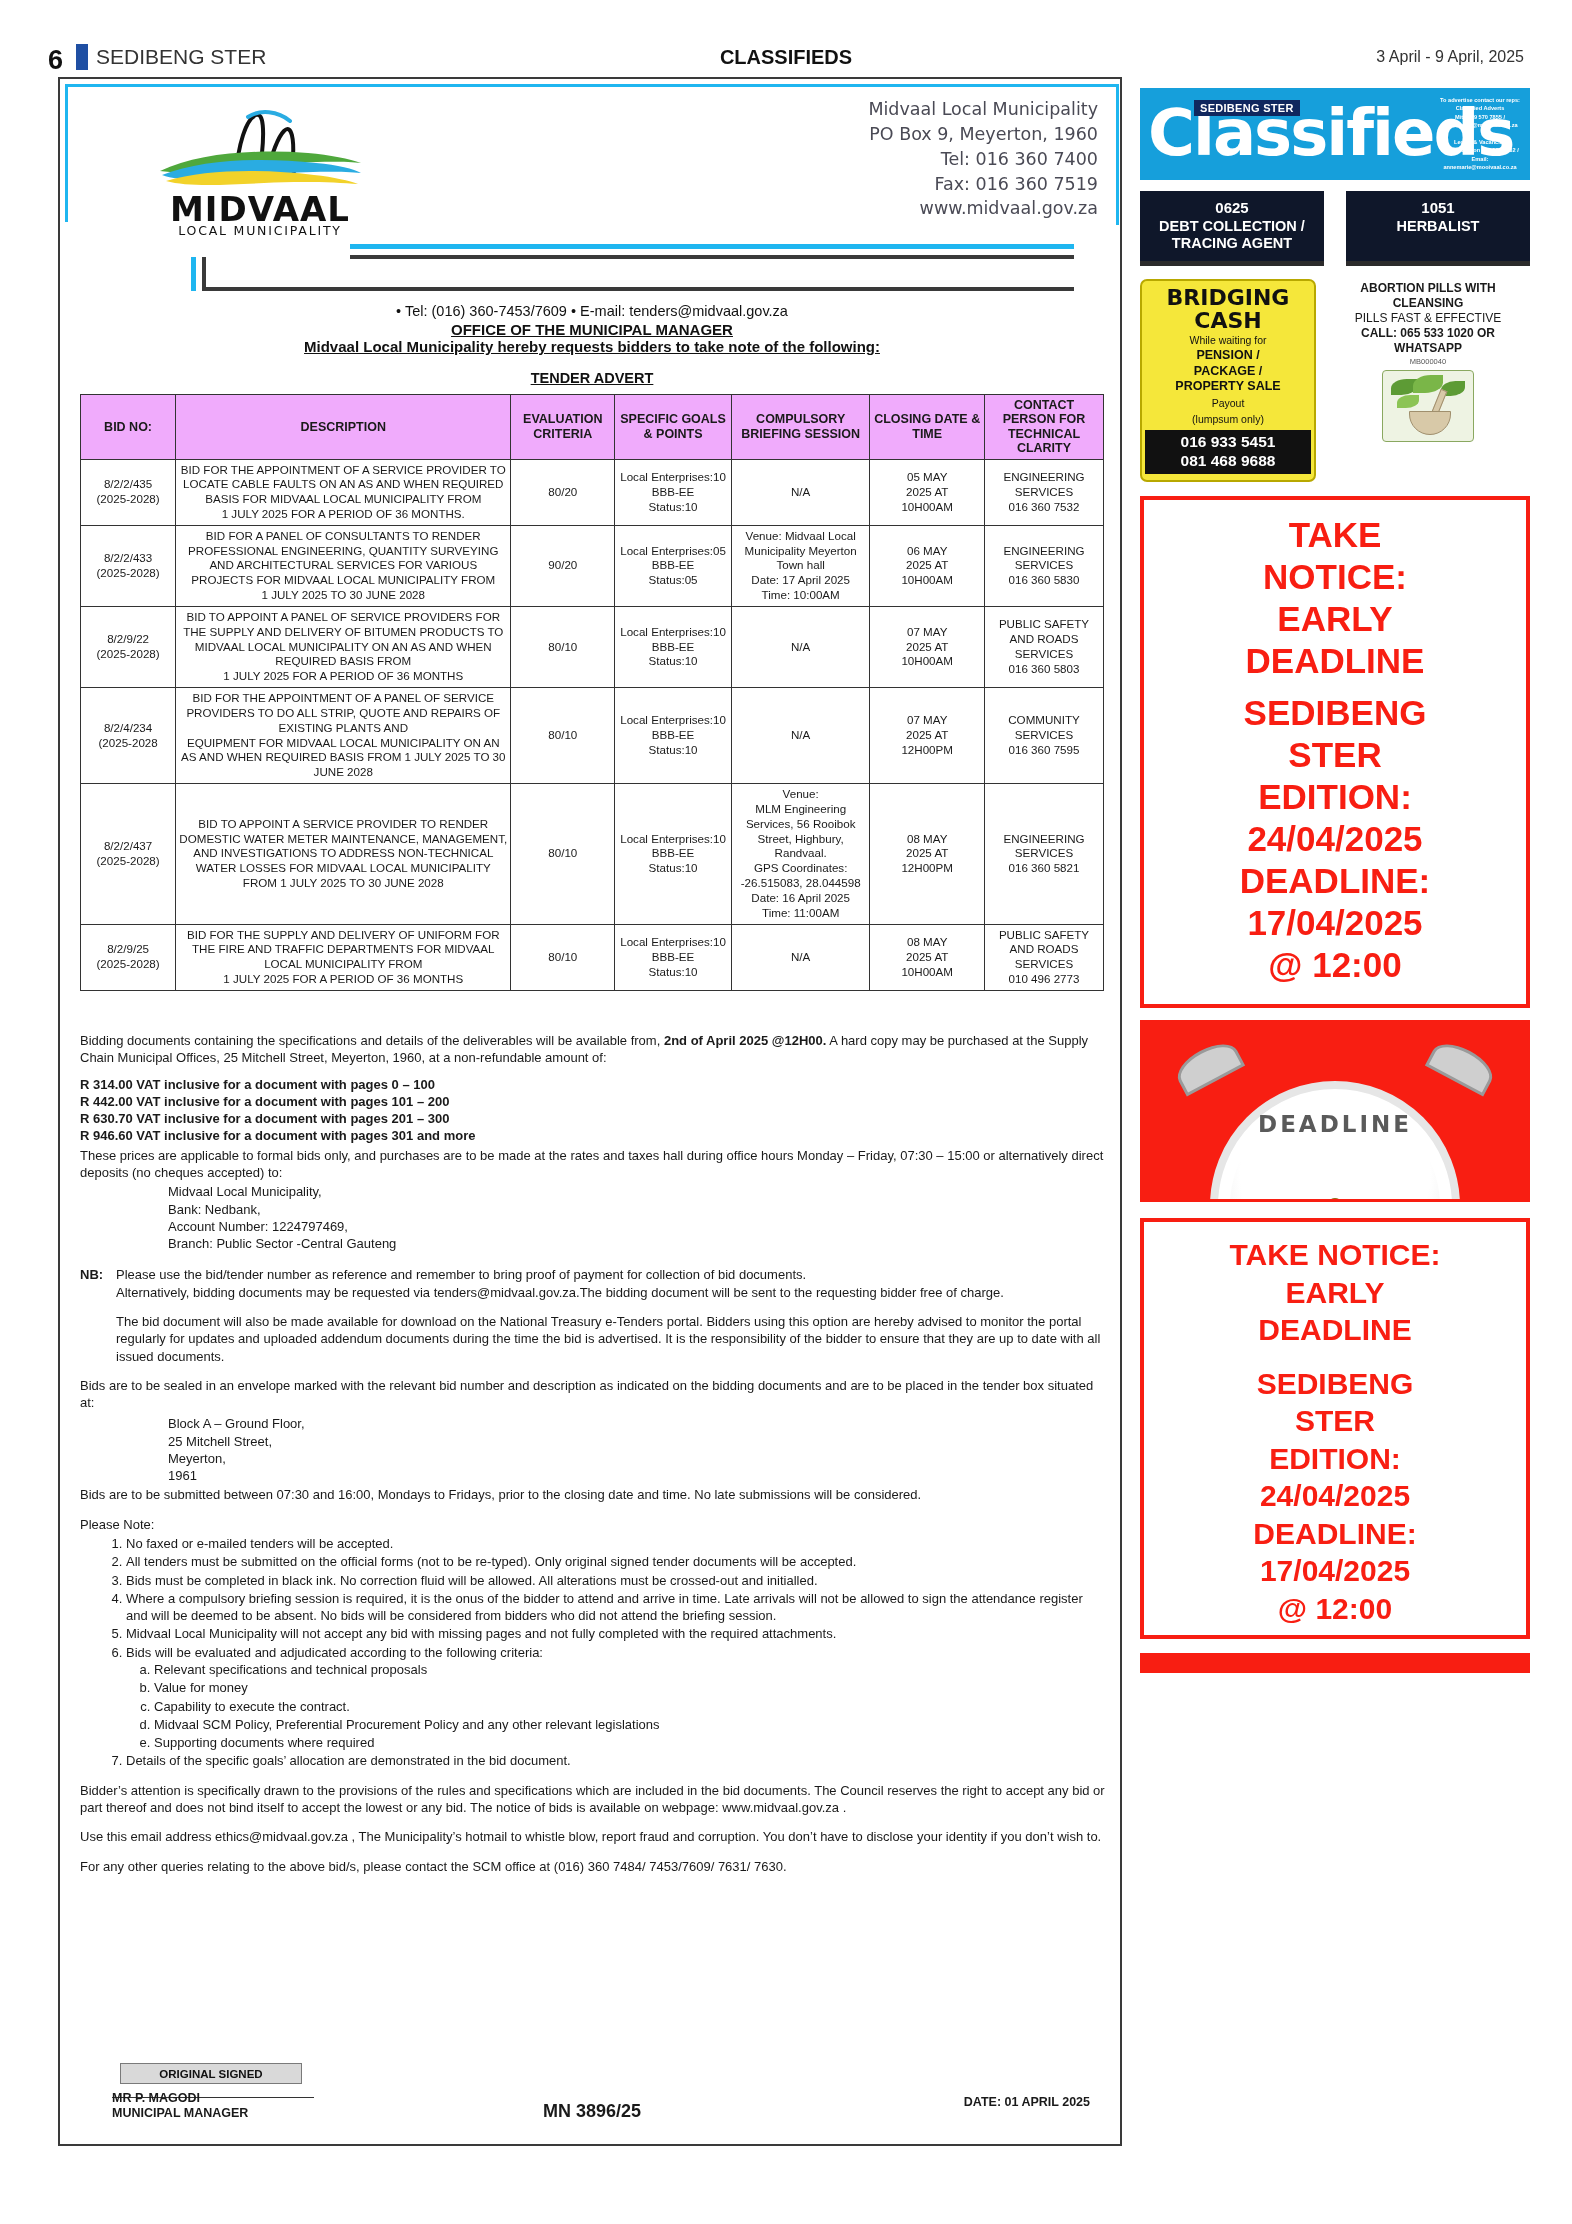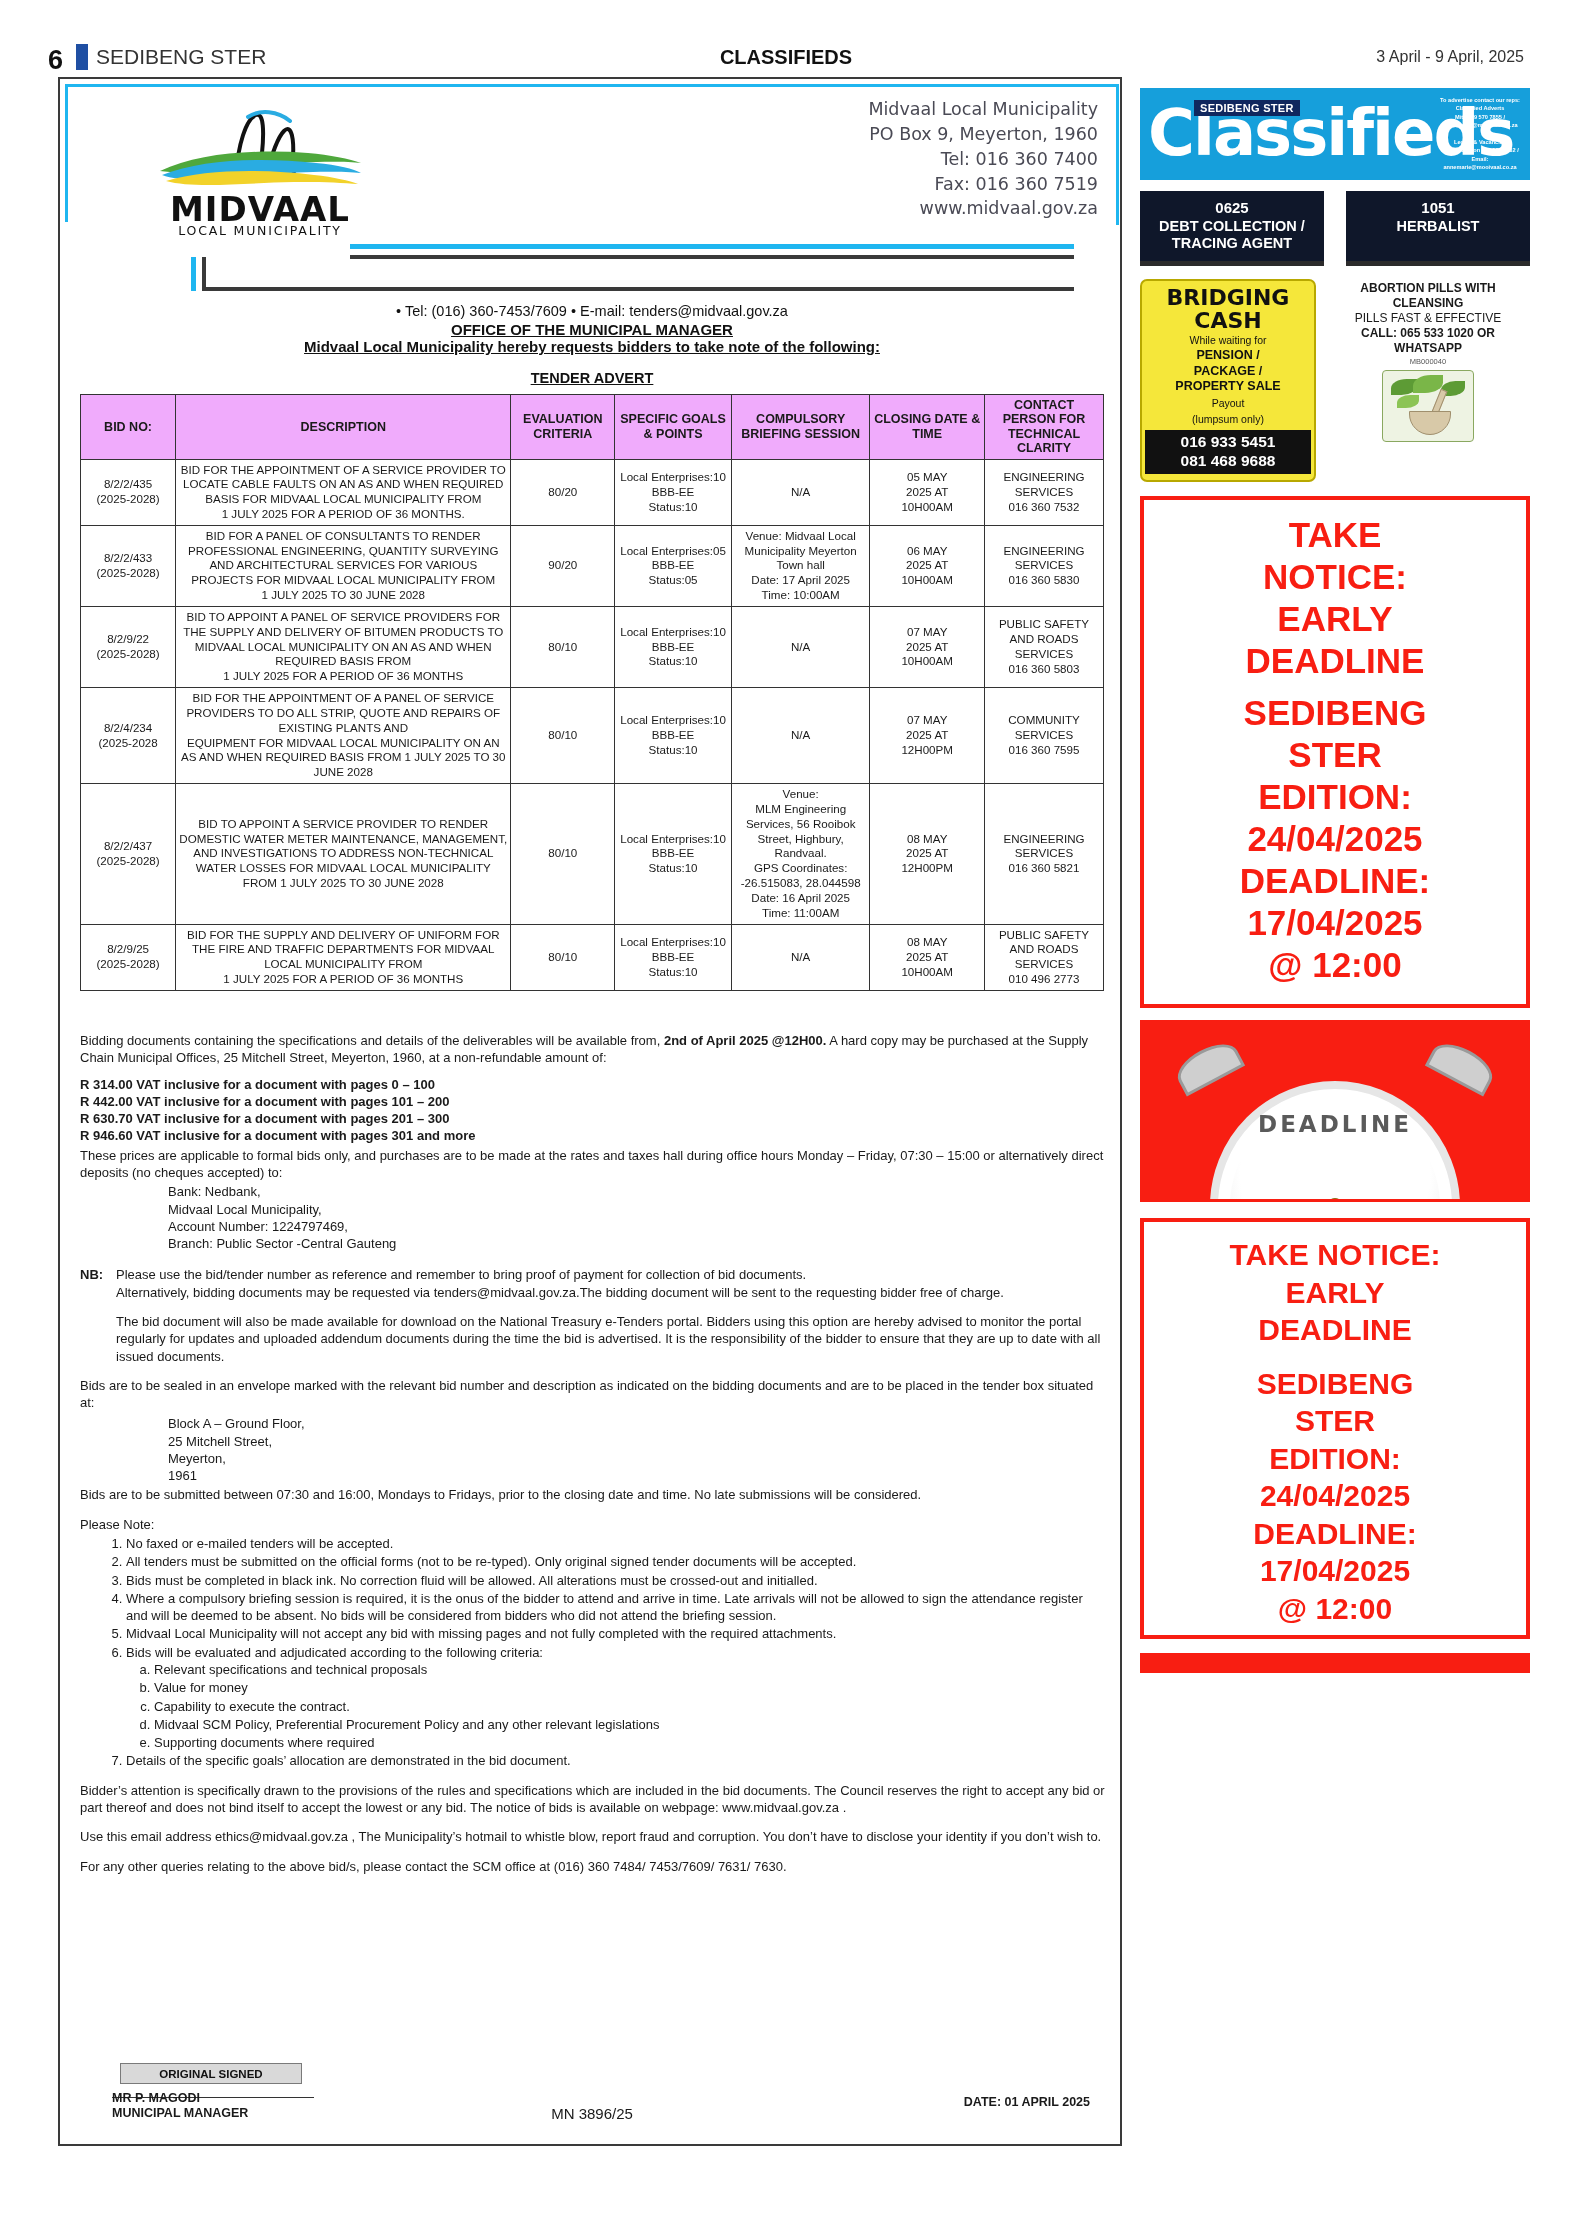--- a/index.html
+++ b/index.html
@@ -173,21 +173,21 @@
   #sig-line {
     position:absolute; left:52px; bottom:46px; width:202px;
     border-top:1px solid #333;
   }
   #sig-name {
     position:absolute; left:52px; bottom:22px;
     font-size:12.5px; font-weight:bold; line-height:1.25;
   }
   #sig-ref {
     position:absolute; left:0; bottom:22px; width:1064px; text-align:center;
-    font-size:15px; font-weight:normal;
+    font-size:18px; font-weight:bold;
   }
   #sig-date {
     position:absolute; right:30px; bottom:35px;
     font-size:12.5px; font-weight:bold;
   }
 
   
   #right-col {
     position:absolute; left:1140px; top:88px; width:390px;
   }
@@ -421,22 +421,22 @@
     <p>
       <span>Bidding documents containing the specifications and details of the deliverables will be available from,</span>
       <span class="b">2nd of April 2025 @12H00.</span>
       <span>A hard copy may be purchased at the Supply Chain Municipal Offices, 25 Mitchell Street, Meyerton, 1960, at a non-refundable amount of:</span>
     </p>
     <p class="b" style="margin-bottom:0">R 314.00 VAT inclusive for a document with pages    0 – 100</p>
     <p class="b" style="margin-bottom:0">R 442.00 VAT inclusive for a document with pages 101 – 200</p>
     <p class="b" style="margin-bottom:0">R 630.70 VAT inclusive for a document with pages 201 – 300</p>
     <p class="b" style="margin-bottom:2px">R 946.60 VAT inclusive for a document with pages 301 and more</p>
     <p style="margin-bottom:2px">These prices are applicable to formal bids only, and purchases are to be made at the rates and taxes hall during office hours Monday – Friday, 07:30 – 15:00 or alternatively direct deposits (no cheques accepted) to:</p>
+    <p class="indent1" style="margin-bottom:0">Midvaal Local Municipality,</p>
     <p class="indent1" style="margin-bottom:0">Bank: Nedbank,</p>
-    <p class="indent1" style="margin-bottom:0">Midvaal Local Municipality,</p>
     <p class="indent1" style="margin-bottom:0">Account Number: 1224797469,</p>
     <p class="indent1" style="margin-bottom:14px">Branch: Public Sector -Central Gauteng</p>
 
     <div class="nb-row">
       <div class="nb-label">NB:</div>
       <div class="nb-text">
         <p style="margin-bottom:0">Please use the bid/tender number as reference and remember to bring proof of payment for collection of bid documents.</p>
         <p style="margin-bottom:12px">Alternatively, bidding documents may be requested via tenders@midvaal.gov.za.The bidding document will be sent to the requesting bidder free of charge.</p>
         <p style="margin-bottom:12px">The bid document will also be made available for download on the National Treasury e-Tenders portal. Bidders using this option are hereby advised to monitor the  portal regularly for updates and uploaded addendum documents during the time the bid is advertised. It is the responsibility of the bidder to ensure that they are up  to date with all issued documents.</p>
       </div>

